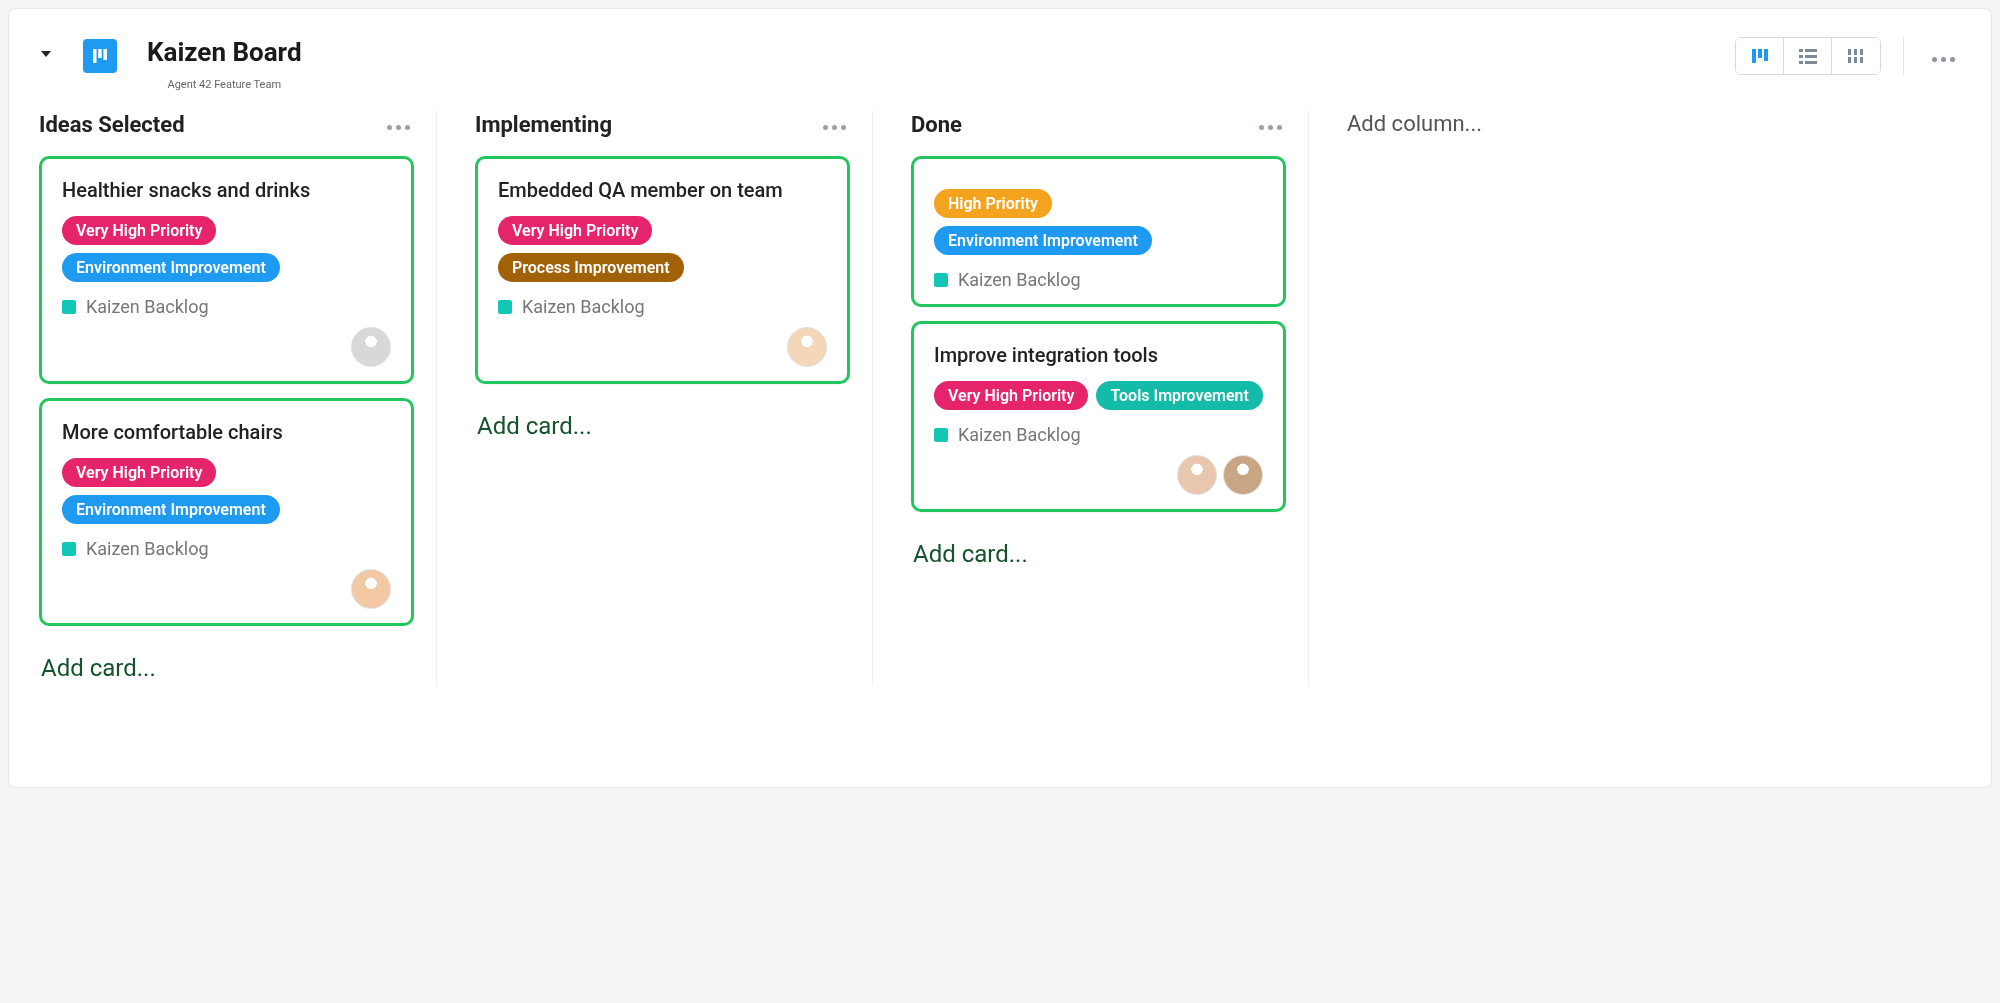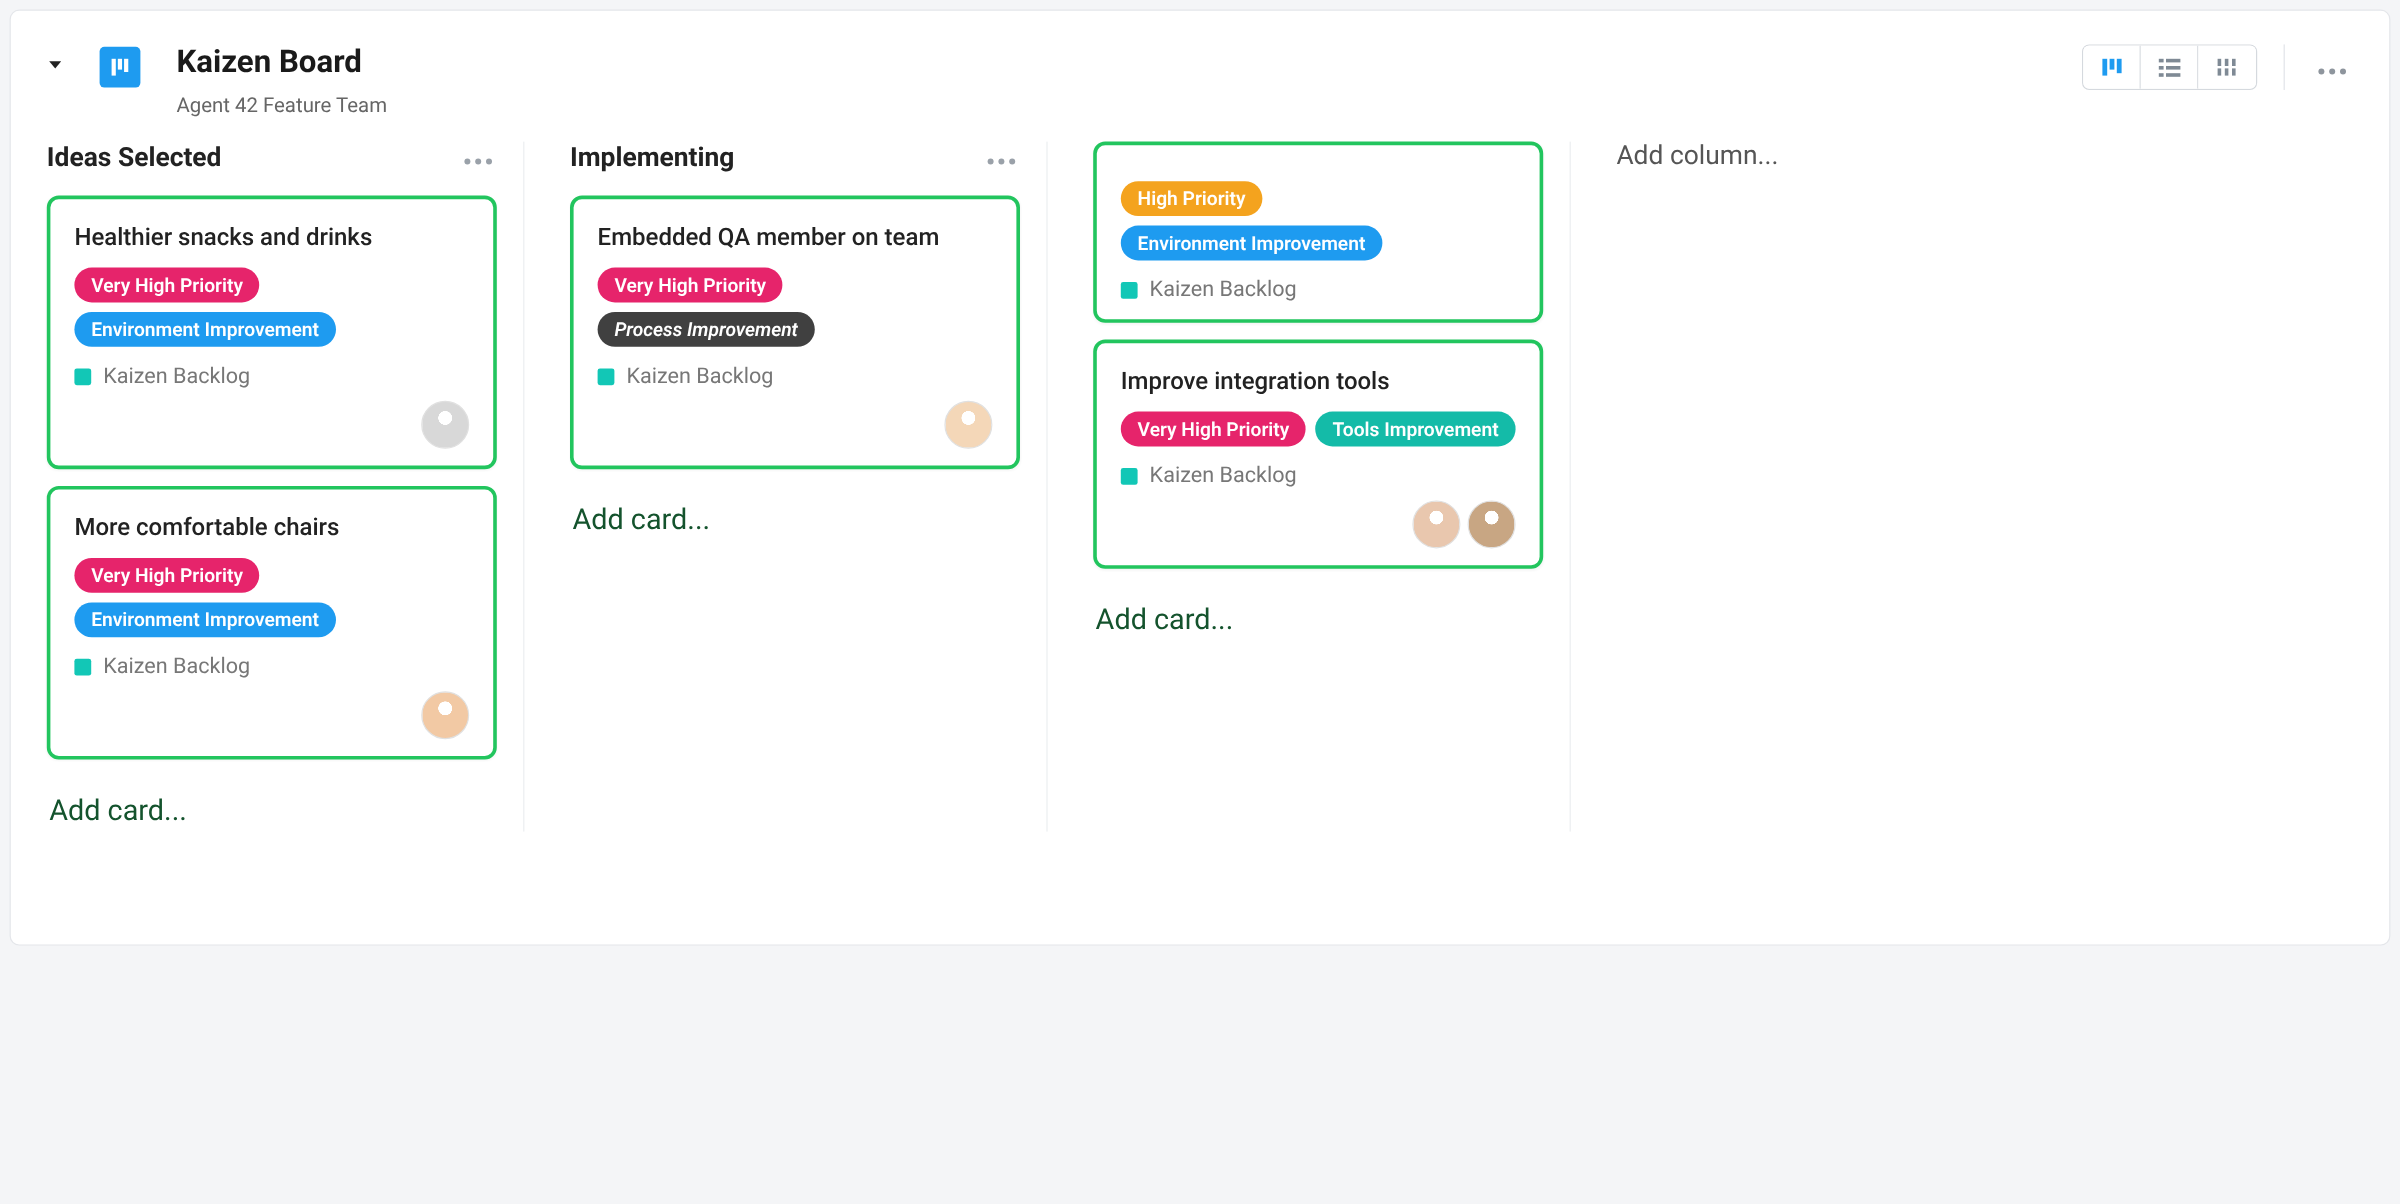--- a/index.html
+++ b/index.html
@@ -33,21 +33,21 @@
   .board-icon {
     width: 34px; height: 34px;
     background: #1E9BF0;
     border-radius: 4px;
     display:flex; align-items:center; justify-content:center;
     margin-top: 2px;
   }
   .board-icon svg { display:block; }
   .title-wrap { display:flex; flex-direction:column; }
   .page-title { font-size: 26px; font-weight: 700; color:#1a1a1a; line-height:1.2; }
-  .subtitle { font-size: 17px; color:#666; margin-top: 10px; text-align: center; }
+  .subtitle { font-size: 11px; color:#666; margin-top: 10px; text-align: center; }
   .header-right { display:flex; align-items:center; gap: 22px; }
   .view-toggle {
     display:flex;
     border: 1px solid #d5d9de;
     border-radius: 6px;
     overflow:hidden;
     height: 38px;
   }
   .view-btn {
     width: 48px;
@@ -234,33 +234,41 @@
           <div class="col-menu"><div class="dots">
               <span></span>
               <span></span>
               <span></span>
             </div></div>
         </div>
         <div class="card">
           <div class="card-title">Embedded QA member on team</div>
           <div class="tags">
             <span class="tag" style="background: rgb(230, 36, 107);">Very High Priority</span>
-            <span class="tag" style="background: #404040; font-style: italic;">Process Improvement</span>
+            <span class="tag" style="background: #a16207;">Process Improvement</span>
           </div>
           <div class="src-row">
             <span class="src-chip"></span>
             <span class="src-label">Kaizen Backlog</span>
           </div>
           <div class="card-footer">
             <span class="avatar" style="background: radial-gradient(circle at 50% 35%, rgb(255, 255, 255) 0px, rgb(255, 255, 255) 18%, rgb(244, 215, 184) 19%, rgb(244, 215, 184) 100%);"></span>
           </div>
         </div>
         <div class="add-card">Add card...</div>
       </div>
       <div class="column">
+        <div class="col-header">
+          <div class="col-title">Done</div>
+          <div class="col-menu"><div class="dots">
+              <span></span>
+              <span></span>
+              <span></span>
+            </div></div>
+        </div>
         <div class="card">
           <div class="tags">
             <span class="tag" style="background: rgb(244, 163, 30);">High Priority</span>
             <span class="tag" style="background: rgb(30, 155, 240);">Environment Improvement</span>
           </div>
           <div class="src-row">
             <span class="src-chip"></span>
             <span class="src-label">Kaizen Backlog</span>
           </div>
         </div>

